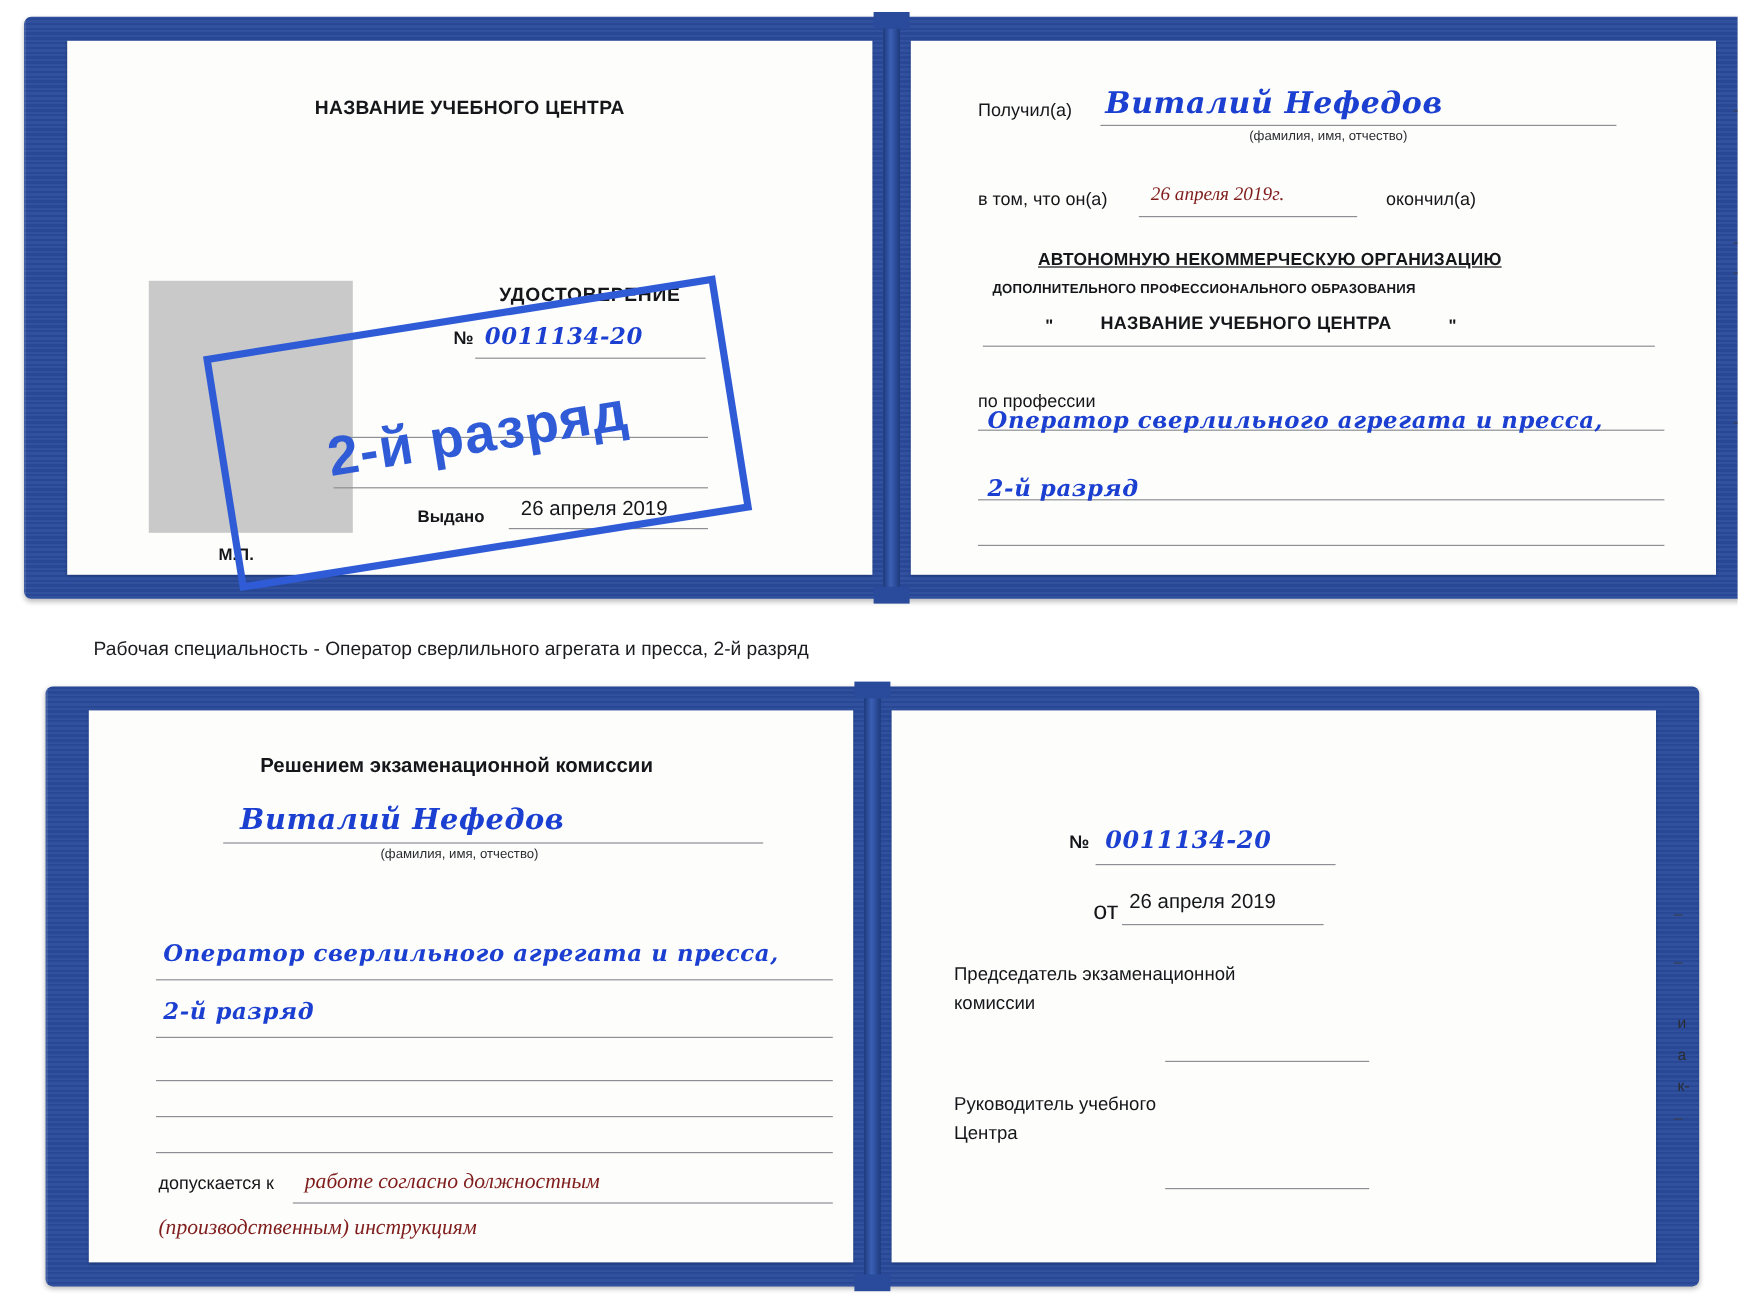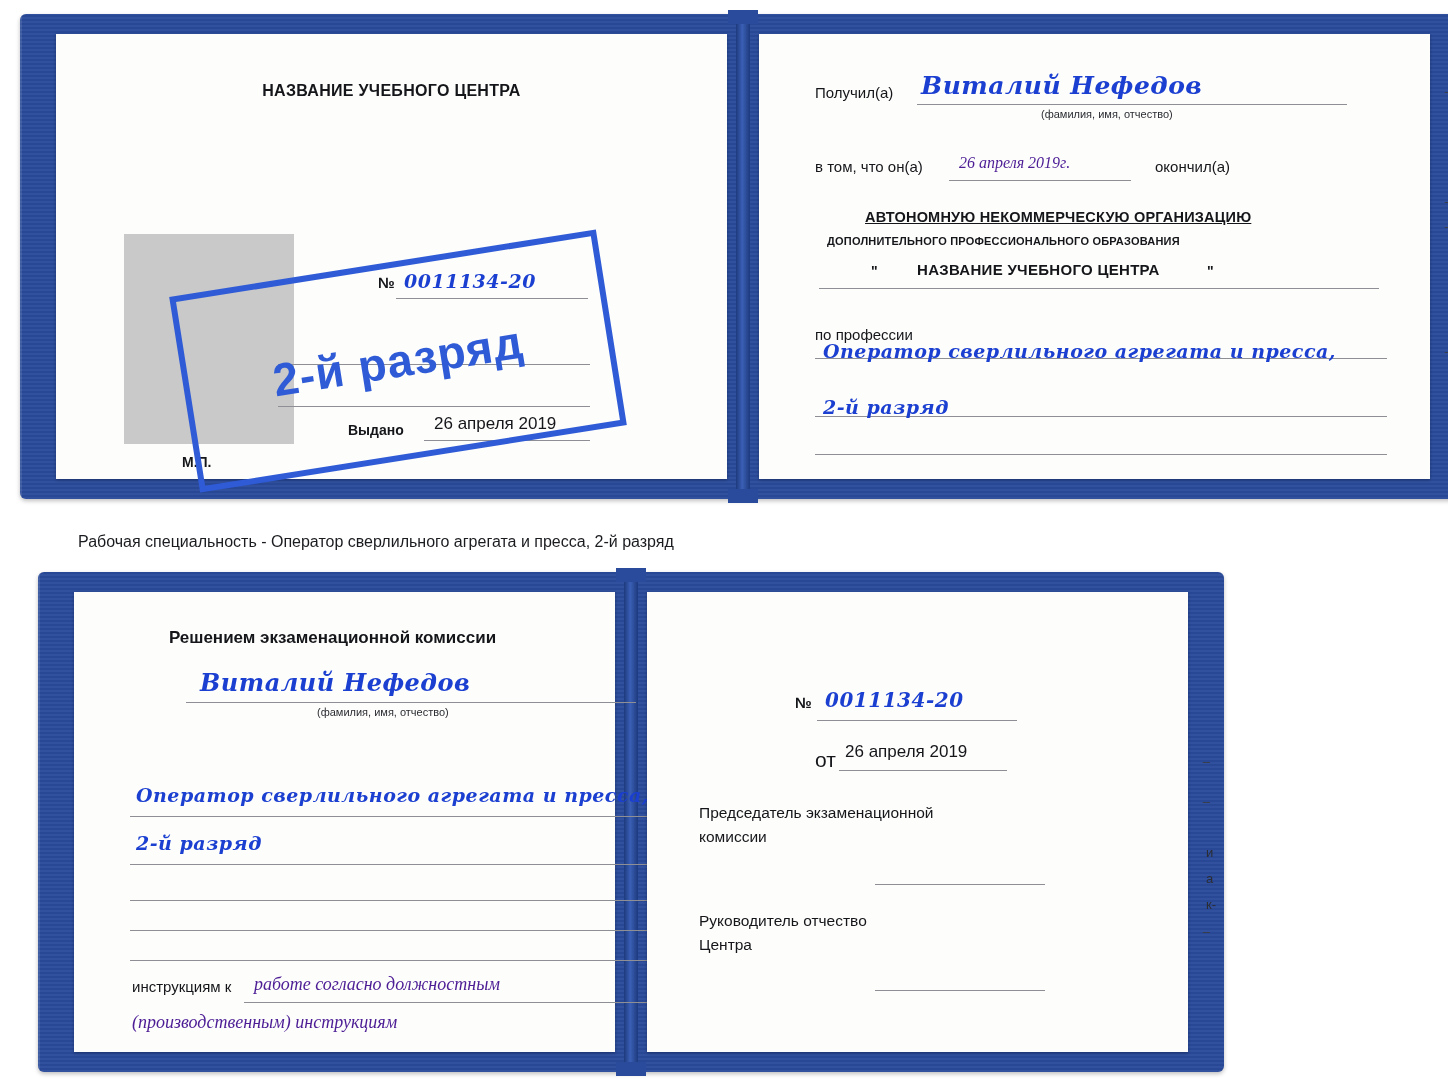--- a/index.html
+++ b/index.html
@@ -16,21 +16,21 @@
   }
 
   
   .book {
     position: absolute;
     background: #2a4b9b;
     border-radius: 6px;
     box-shadow: 0 2px 4px rgba(0,0,0,.25);
   }
   .book.top { left: 20px; top: 14px; width: 1446px; height: 485px; }
-  .book.bottom { left: 38px; top: 572px; width: 1186px; height: 500px; }
+  .book.bottom { left: 38px; top: 572px; width: 1378px; height: 500px; }
 
   .book::before { 
     content: "";
     position: absolute;
     inset: 0;
     border-radius: 6px;
     background:
       linear-gradient(90deg, rgba(255,255,255,.10) 0 2px, rgba(0,0,0,0) 2px),
       repeating-linear-gradient(0deg, rgba(255,255,255,.035) 0 2px, rgba(0,0,0,.03) 2px 4px);
     pointer-events: none;
@@ -76,21 +76,21 @@
   .hand {
     color: #1b3fd0;
     font-family: "DejaVu Serif", serif;
     font-style: italic;
     font-weight: bold;
     letter-spacing: .5px;
     white-space: pre;
     position: absolute;
   }
   .ink {
-    color: #4c1d95;
+    color: #7f1d1d;
     font-family: "Liberation Serif", serif;
     font-style: italic;
     position: absolute;
     white-space: pre;
   }
   .small { font-size: 11px; color: #2b2d33; }
 
   
   .photo {
     position: absolute;
@@ -140,20 +140,21 @@
   <div class="spine"></div>
   <div class="spine-notch" style="top:-4px;"></div>
   <div class="spine-notch" style="bottom:-4px;"></div>
 
   <div class="page left">
     <div class="page-inner">
       <div class="t b c" style="left:0;right:0;top:48px;font-size:16px;letter-spacing:.3px;">НАЗВАНИЕ УЧЕБНОГО ЦЕНТРА</div>
 
       <div class="photo" style="left:68px;top:200px;width:170px;height:210px;"></div>
 
+      <div class="t b c" style="left:230px;right:30px;top:204px;font-size:16px;letter-spacing:.6px;">УДОСТОВЕРЕНИЕ</div>
 
       <div class="t b" style="left:322px;top:240px;font-size:15px;">№</div>
       <div class="hand" style="left:348px;top:236px;font-size:19px;">0011134-20</div>
       <div class="line" style="left:340px;top:264px;width:192px;"></div>
 
       <div class="line" style="left:222px;top:330px;width:312px;"></div>
       <div class="line" style="left:222px;top:372px;width:312px;"></div>
 
       <div class="t b" style="left:292px;top:388px;font-size:14px;">Выдано</div>
       <div class="t" style="left:378px;top:380px;font-size:17px;">26 апреля 2019</div>
@@ -221,21 +222,21 @@
       <div class="hand" style="left:62px;top:192px;font-size:19px;">Оператор сверлильного агрегата и пресса,</div>
       <div class="line" style="left:56px;top:224px;width:564px;"></div>
 
       <div class="hand" style="left:62px;top:240px;font-size:19px;">2-й разряд</div>
       <div class="line" style="left:56px;top:272px;width:564px;"></div>
 
       <div class="line" style="left:56px;top:308px;width:564px;"></div>
       <div class="line" style="left:56px;top:338px;width:564px;"></div>
       <div class="line" style="left:56px;top:368px;width:564px;"></div>
 
-      <div class="t" style="left:58px;top:386px;font-size:15px;">инструкциям к</div>
+      <div class="t" style="left:58px;top:386px;font-size:15px;">допускается к</div>
       <div class="ink" style="left:180px;top:382px;font-size:18px;">работе согласно должностным</div>
       <div class="line" style="left:170px;top:410px;width:450px;"></div>
       <div class="ink" style="left:58px;top:408px;font-size:18px;margin-top:12px;">(производственным) инструкциям</div>
     </div>
   </div>
 
   <div class="page right">
     <div class="page-inner">
 
       <div class="t b" style="left:148px;top:102px;font-size:15px;">№</div>
@@ -243,21 +244,21 @@
       <div class="line" style="left:170px;top:128px;width:200px;"></div>
 
       <div class="t" style="left:168px;top:156px;font-size:21px;">от</div>
       <div class="t" style="left:198px;top:150px;font-size:17px;">26 апреля 2019</div>
       <div class="line" style="left:192px;top:178px;width:168px;"></div>
 
       <div class="t" style="left:52px;top:212px;font-size:15.5px;">Председатель экзаменационной</div>
       <div class="t" style="left:52px;top:236px;font-size:15.5px;">комиссии</div>
       <div class="line" style="left:228px;top:292px;width:170px;"></div>
 
-      <div class="t" style="left:52px;top:320px;font-size:15.5px;">Руководитель отчество</div>
+      <div class="t" style="left:52px;top:320px;font-size:15.5px;">Руководитель учебного</div>
       <div class="t" style="left:52px;top:344px;font-size:15.5px;">Центра</div>
       <div class="line" style="left:228px;top:398px;width:170px;"></div>
     </div>
   </div>
 
   <div class="edge-col" style="right:8px;top:268px;">и
 а
 к-</div>
   <div class="edge-dash" style="right:14px;top:182px;">–</div>
   <div class="edge-dash" style="right:14px;top:222px;">–</div>

